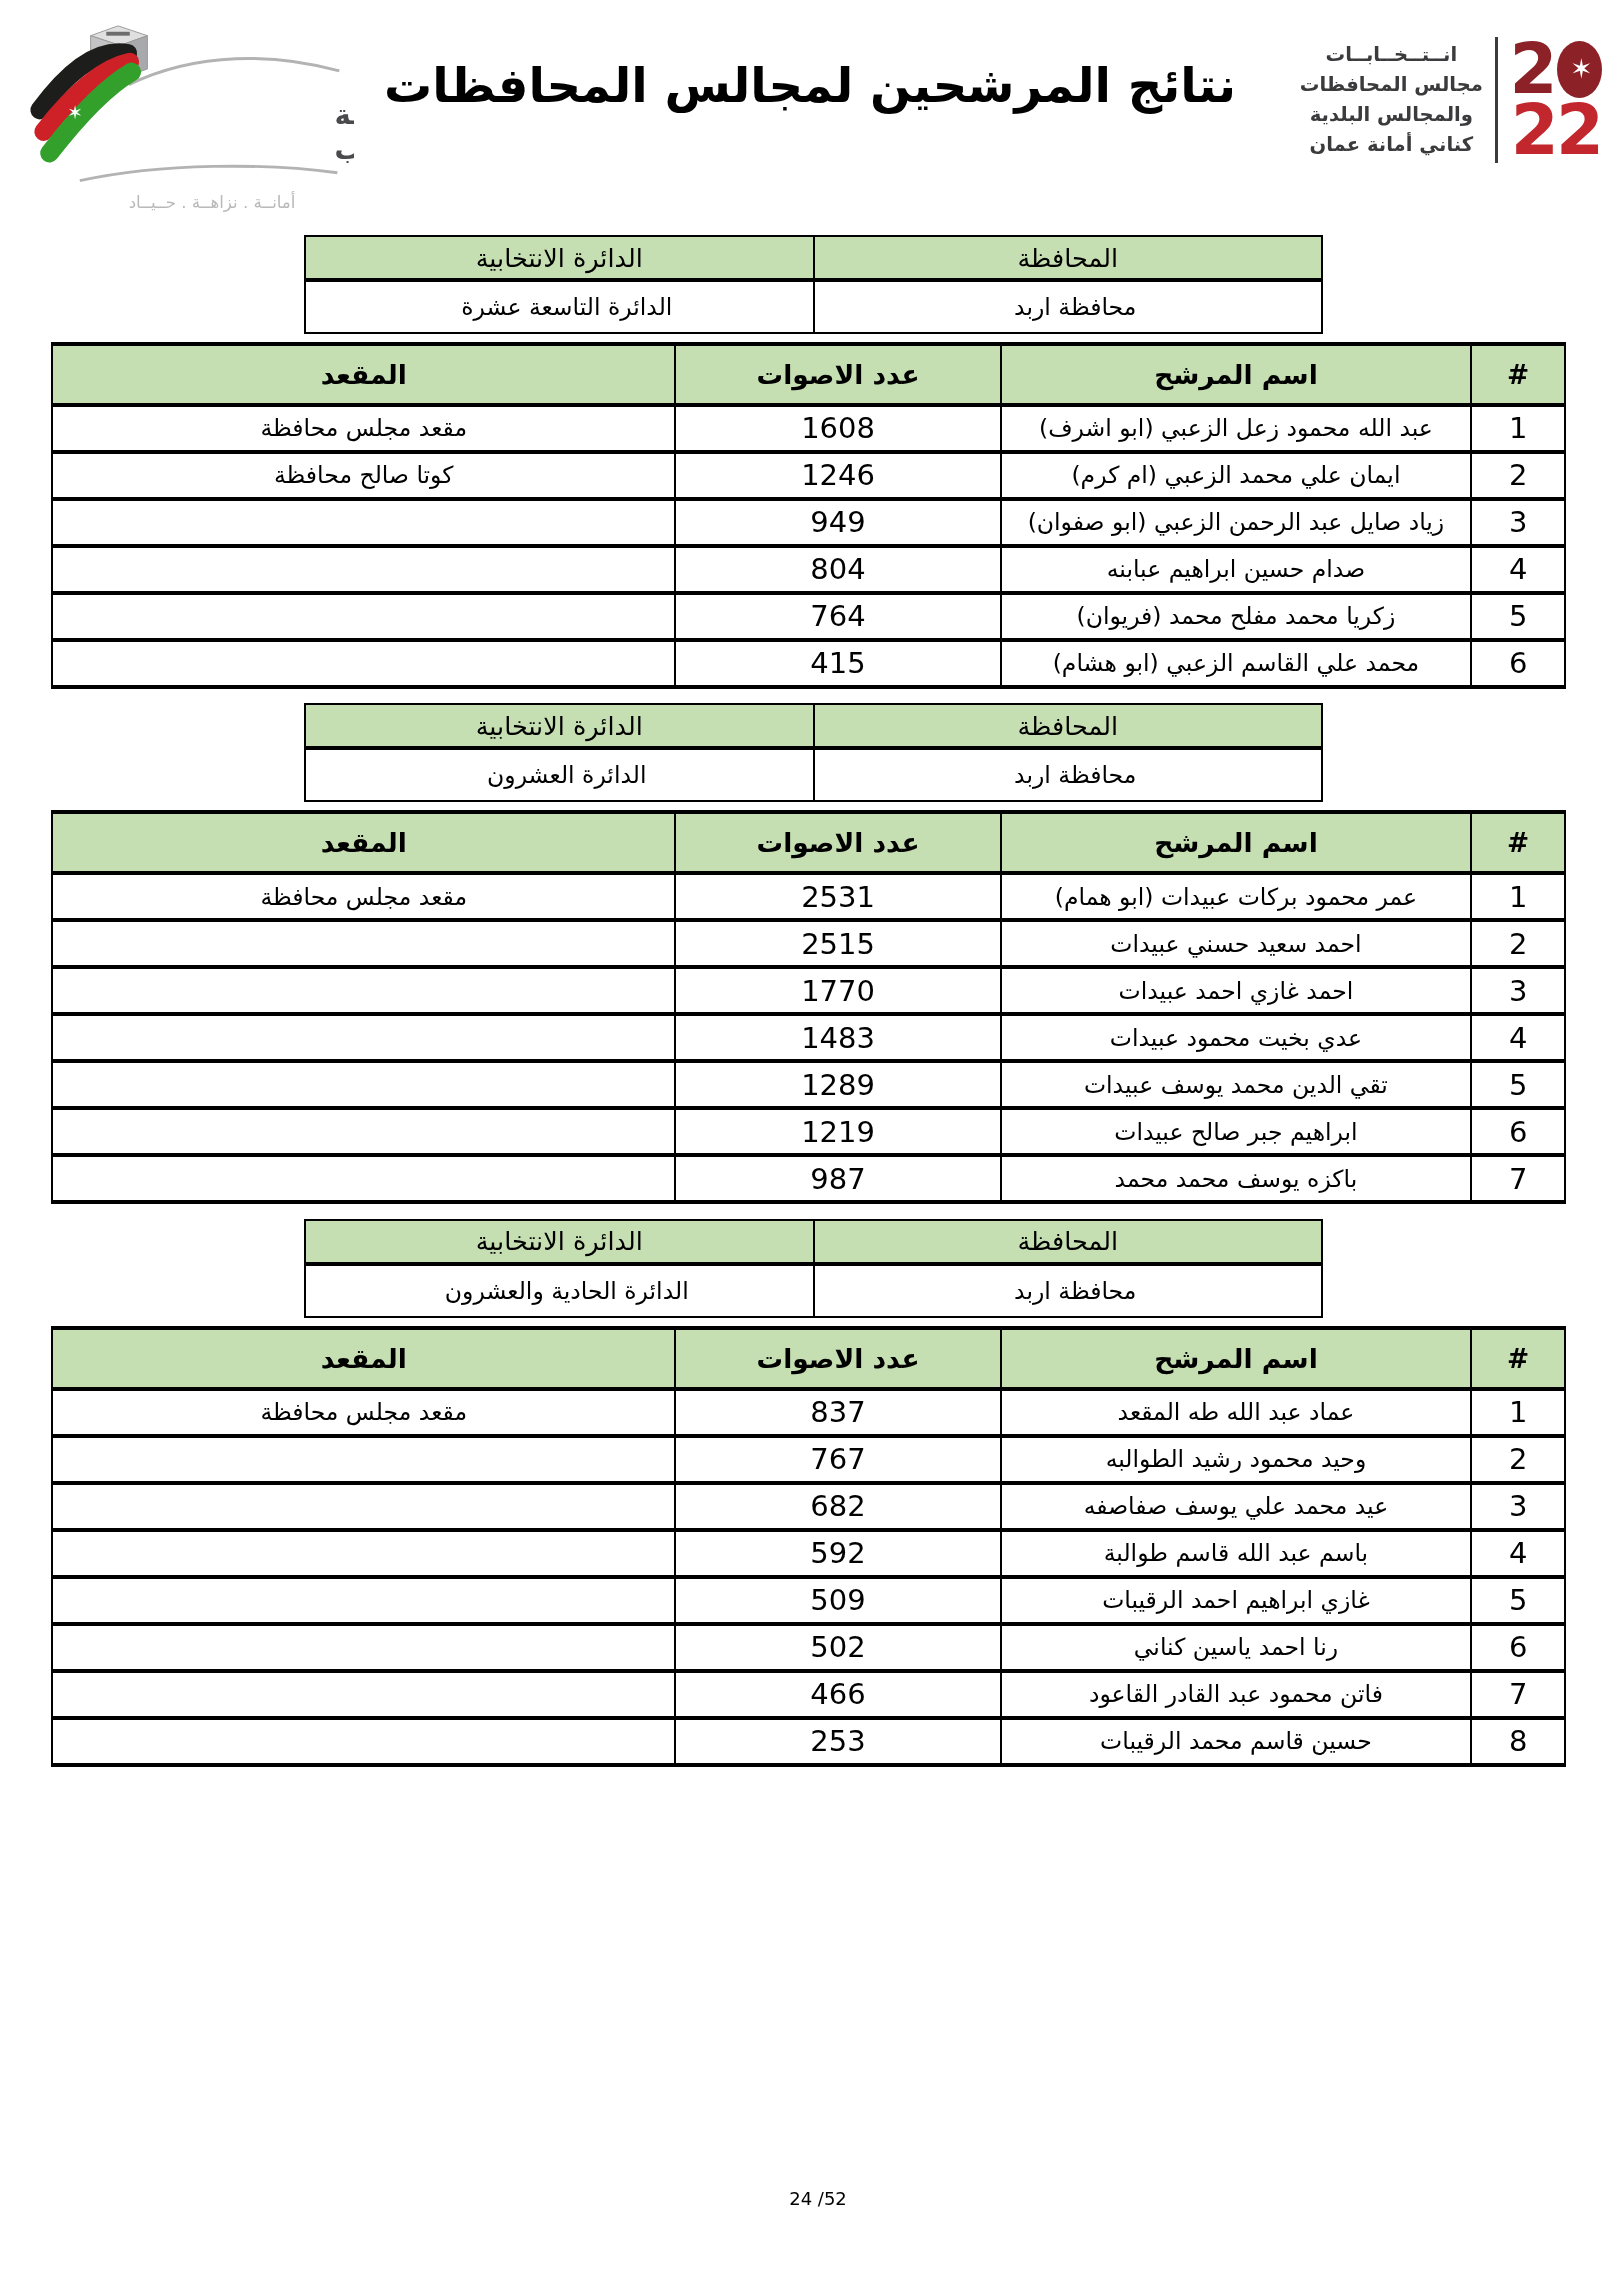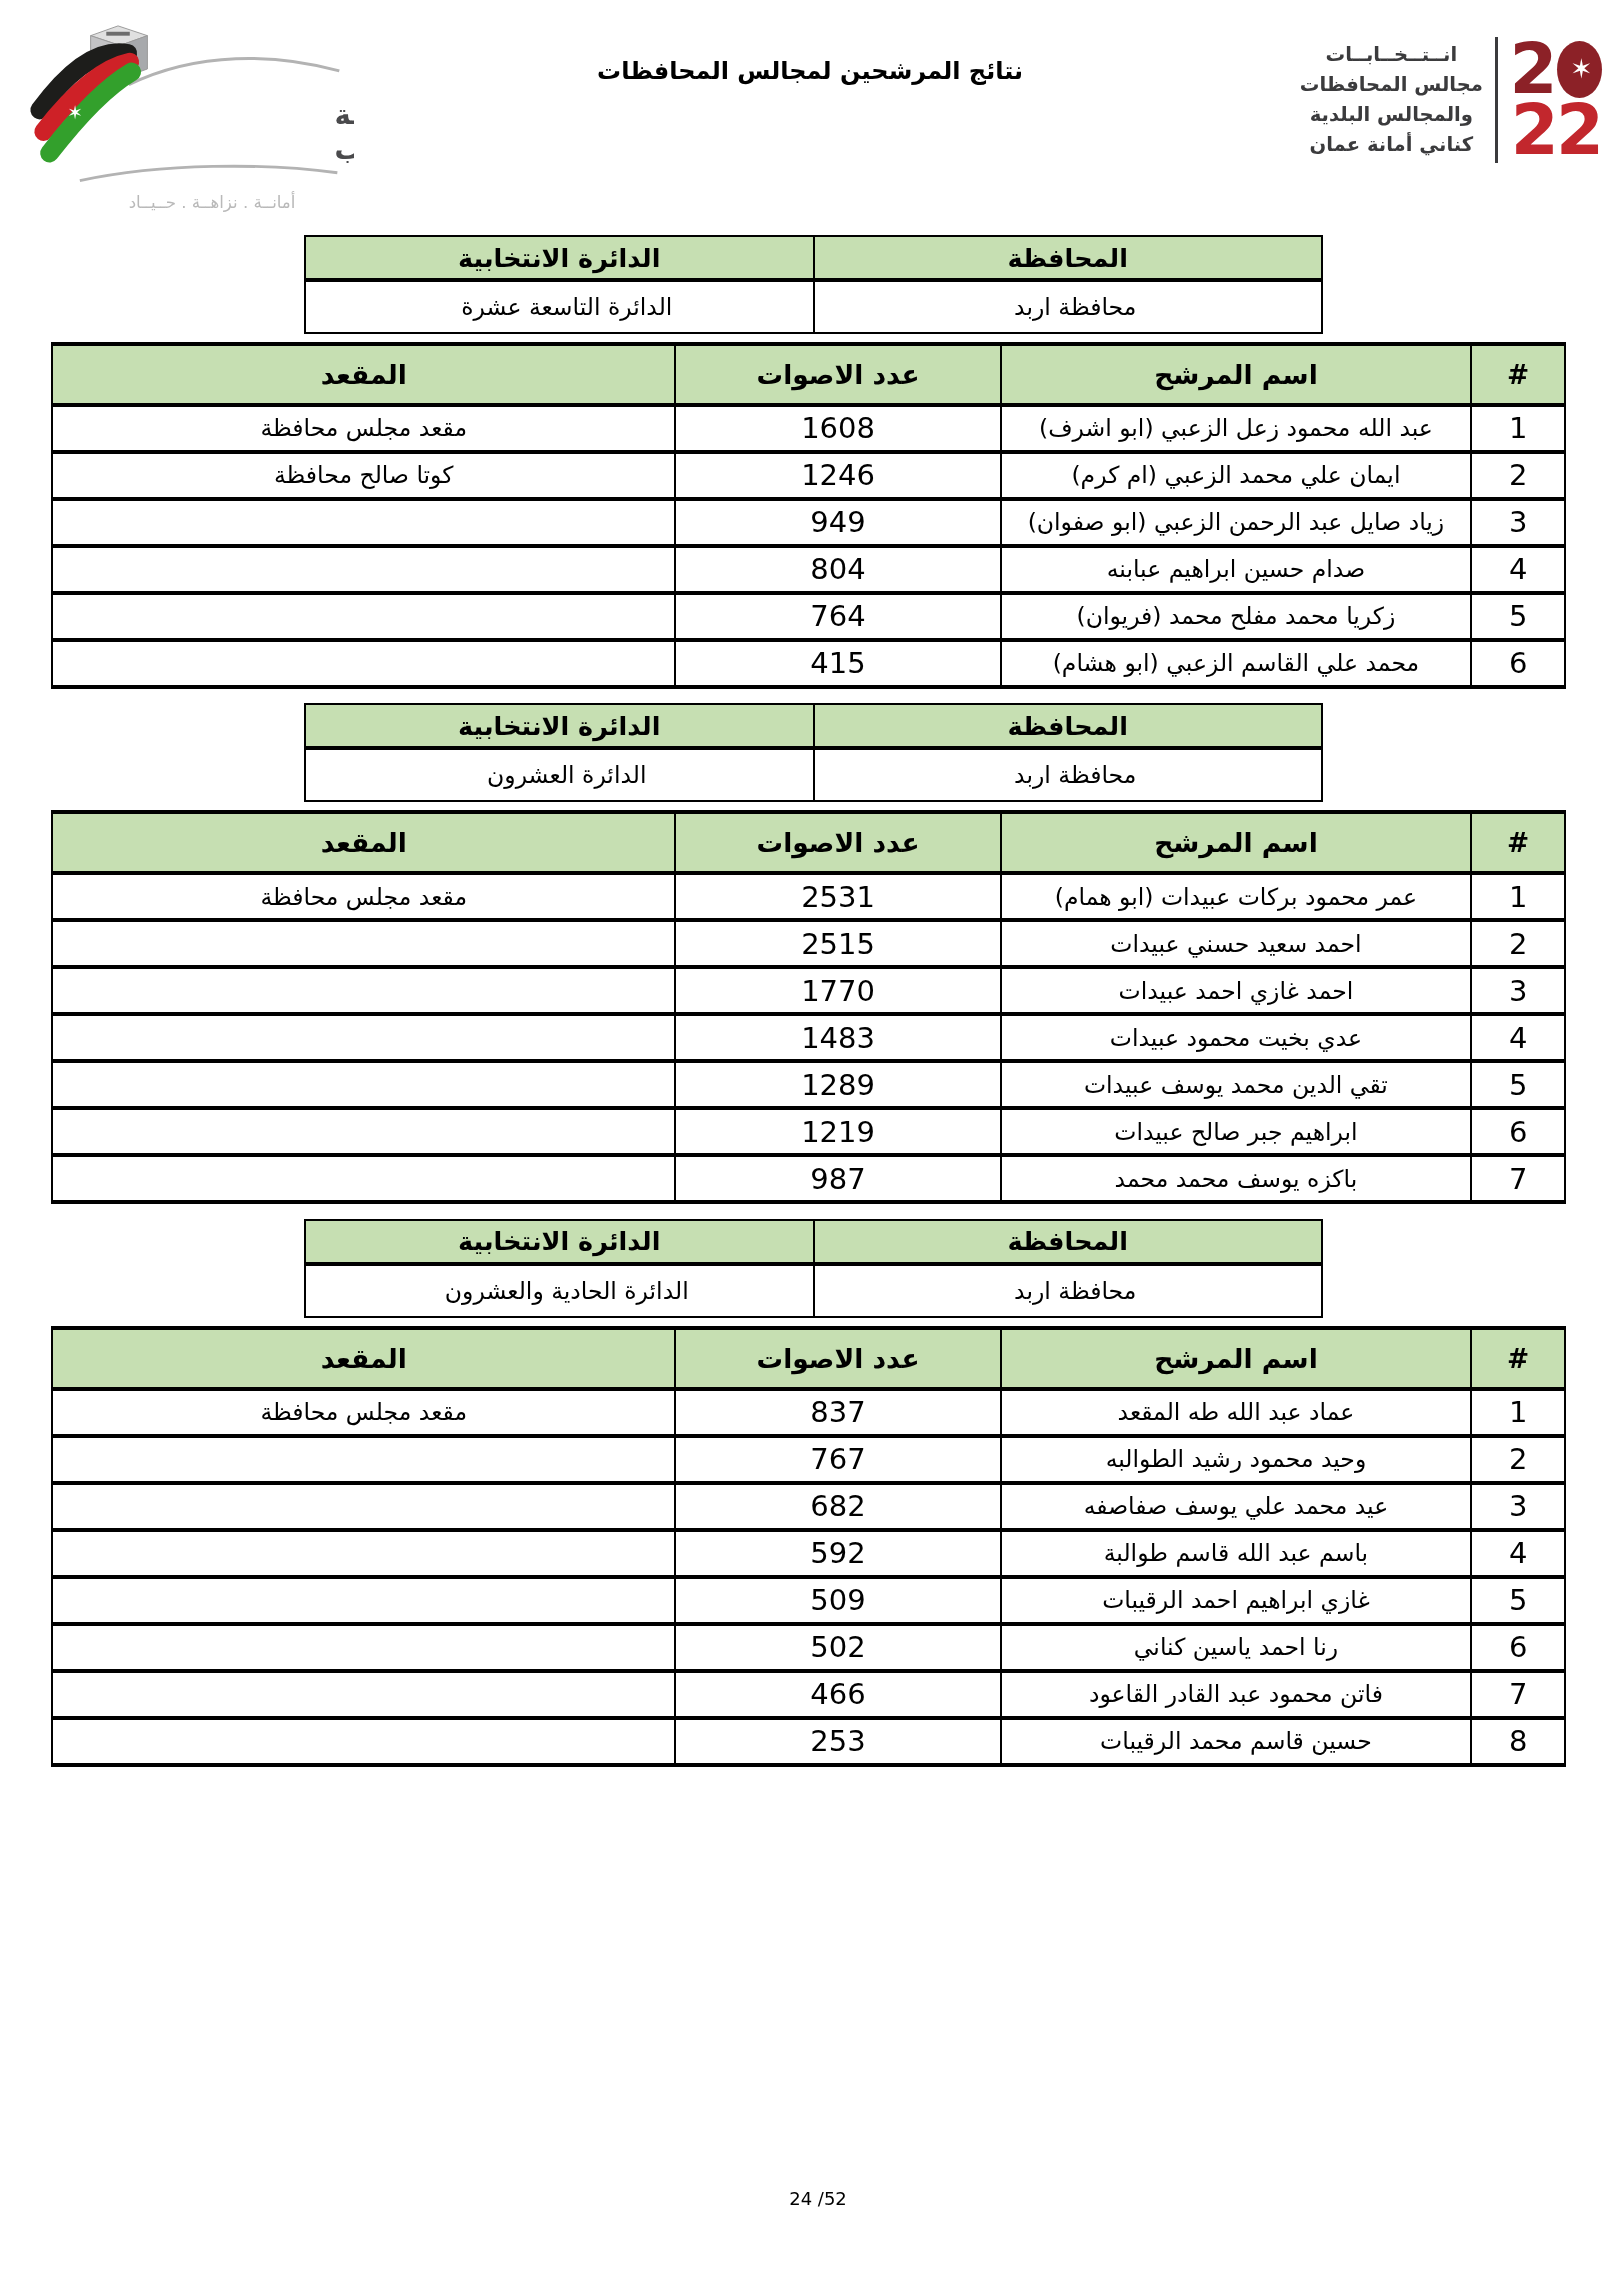--- a/index.html
+++ b/index.html
@@ -14,37 +14,37 @@
   .page{
     width:1620px;height:2293px;margin:0 auto;background:#ffffff;
     position:relative;font-family:"DejaVu Sans",sans-serif;color:var(--ink);
     overflow:hidden;
   }
   
   .hdr{position:relative;height:235px;}
   .iec{position:absolute;top:13.7px;left:25.5px;width:328px;}
   .page-title{
     position:absolute;top:57px;left:323px;right:323px;margin:0;
-    text-align:center;font-size:24px;font-weight:bold;direction:rtl;
+    text-align:center;font-size:48px;font-weight:bold;direction:rtl;
   }
   .el22{position:absolute;top:35px;right:17.6px;display:flex;align-items:stretch;}
   .el-lines{display:flex;flex-direction:column;justify-content:center;text-align:center;
     font-weight:bold;color:#3b3b3d;font-size:19.6px;line-height:30px;direction:rtl;}
   .el-bar{width:2.9px;background:#3b3b3d;margin:2px 11.8px;}
   .el-year{display:flex;flex-direction:column;justify-content:center;align-items:center;line-height:1;}
   .y-top{display:flex;align-items:center;font-size:69px;font-weight:bold;color:var(--logo-dark-red);letter-spacing:-2.9px;}
   .y-zero{display:inline-flex;width:45px;height:57px;background:var(--logo-dark-red);
     border-radius:50%;align-items:center;justify-content:center;color:#fff;font-size:26.5px;margin-left:2.9px;}
   .y-bot{font-size:69px;font-weight:bold;color:var(--logo-red);letter-spacing:-2.9px;margin-top:-7.8px;}
   
   .group{margin:0 0 14.7px 0;}
   table{border-collapse:collapse;table-layout:fixed;direction:rtl;}
   .subtable{width:1019px;margin:0 0 7.8px 304px;}
   .subtable th,.subtable td{border:2.9px solid #000;text-align:center;vertical-align:middle;}
-  .subtable th{background:var(--green);height:44px;font-size:25.5px;font-weight:bold;border-bottom-width:4.9px;}
+  .subtable th{background:var(--green);height:44px;font-size:25.5px;font-weight:normal;border-bottom-width:4.9px;}
   .subtable td{height:53px;font-size:23.5px;font-weight:normal;padding-left:16px;}
   .maintable{width:1515px;margin:0 0 0 51px;}
   .maintable th,.maintable td{
     border:2px solid #000;border-top-width:4.9px;border-bottom-width:4.9px;
     text-align:center;vertical-align:middle;overflow:hidden;
   }
   .maintable th{background:var(--green);height:61px;font-size:26.5px;font-weight:bold;}
   .maintable td{height:47px;}
   .c-rank{width:6.2%;}
   .c-name{width:31.1%;}

